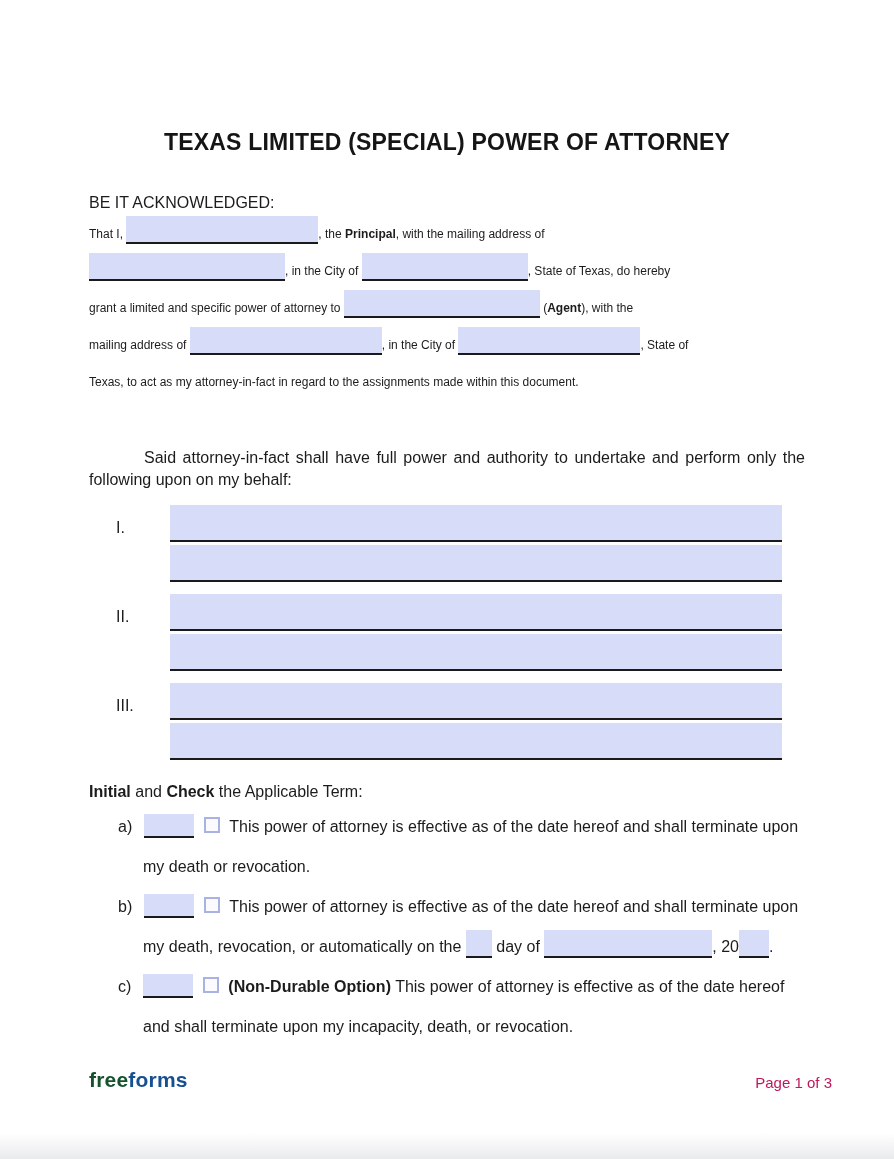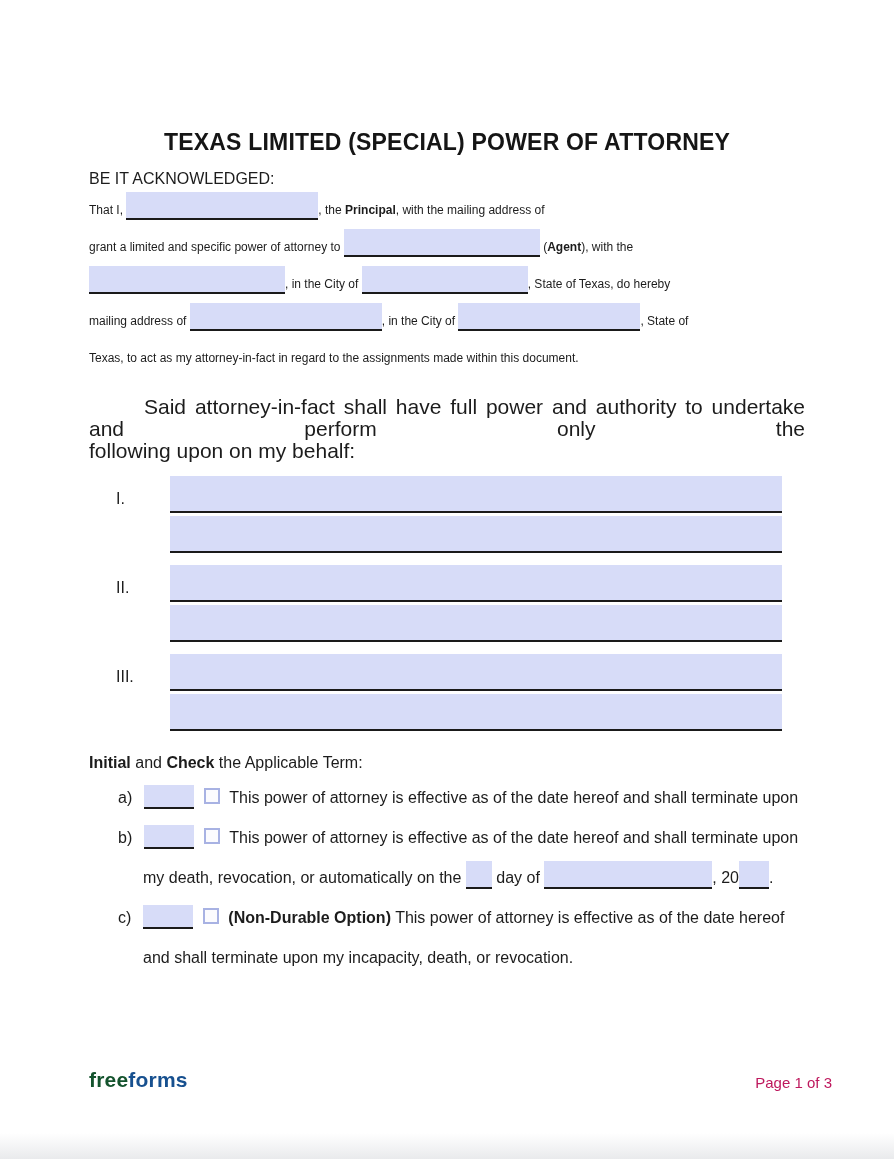--- a/index.html
+++ b/index.html
@@ -19,21 +19,21 @@
     margin: 0;
     padding-top: 129px;
     text-align: center;
     font-size: 23px;
     font-weight: bold;
     letter-spacing: 0.2px;
     color: #151515;
   }
 
   .acknowledged {
-    margin-top: 13px;
+    margin-top: 37px;
     font-size: 16px;
     line-height: 19px;
   }
 
   .intro { margin-top: 4px; }
   .row {
     line-height: 37px;
     font-size: 12px;
     white-space: pre;
   }
@@ -45,22 +45,22 @@
     vertical-align: -6px;
   }
   .w-name   { width: 192px; }
   .w-addr1  { width: 196px; }
   .w-city1  { width: 166px; }
   .w-agent  { width: 196px; }
   .w-addr2  { width: 192px; }
   .w-city2  { width: 182px; }
 
   .authority {
-    margin-top: 19px;
-    font-size: 21px;
+    margin-top: 46px;
+    font-size: 16px;
     line-height: 22px;
   }
   .authority .just {
     text-indent: 55px;
     text-align: justify;
     text-align-last: justify;
   }
 
   .acts { margin-top: 14px; }
   .act-group { display: flex; margin-bottom: 12px; }
@@ -149,22 +149,22 @@
 
 <div class="page">
   <div class="content">
 
     <h1 class="doc-title">TEXAS LIMITED (SPECIAL) POWER OF ATTORNEY</h1>
 
     <div class="acknowledged">BE IT ACKNOWLEDGED:</div>
 
     <div class="intro">
       <div class="row"><span>That I, </span><span class="blank w-name"></span><span>, the </span><b>Principal</b><span>, with the mailing address of</span></div>
+      <div class="row"><span class="blank w-addr1"></span><span>, in the City of </span><span class="blank w-city1"></span><span>, State of Texas, do hereby</span></div>
       <div class="row"><span>grant a limited and specific power of attorney to </span><span class="blank w-agent"></span><span> (</span><b>Agent</b><span>), with the</span></div>
-      <div class="row"><span class="blank w-addr1"></span><span>, in the City of </span><span class="blank w-city1"></span><span>, State of Texas, do hereby</span></div>
       <div class="row"><span>mailing address of </span><span class="blank w-addr2"></span><span>, in the City of </span><span class="blank w-city2"></span><span>, State of</span></div>
       <div class="row"><span>Texas, to act as my attorney-in-fact in regard to the assignments made within this document.</span></div>
     </div>
 
     <div class="authority">
       <div class="just">Said attorney-in-fact shall have full power and authority to undertake and perform only the</div>
       <div>following upon on my behalf:</div>
     </div>
 
     <div class="acts">
@@ -189,20 +189,21 @@
           <div class="act-line"></div>
         </div>
       </div>
     </div>
 
     <div class="term-heading"><b>Initial</b><span> and </span><b>Check</b><span> the Applicable Term:</span></div>
 
     <div class="term-items">
 
       <div class="term-row first"><span>a)</span><span class="init-blank"></span><span class="checkbox"></span><span>This power of attorney is effective as of the date hereof and shall terminate upon</span></div>
+      <div class="term-row cont"><span>my death or revocation.</span></div>
 
       <div class="term-row first"><span>b)</span><span class="init-blank"></span><span class="checkbox"></span><span>This power of attorney is effective as of the date hereof and shall terminate upon</span></div>
       <div class="term-row cont"><span>my death, revocation, or automatically on the </span><span class="blank w-day"></span><span> day of </span><span class="blank w-month"></span><span>, 20</span><span class="blank w-year"></span><span>.</span></div>
 
       <div class="term-row first"><span>c)</span><span class="init-blank"></span><span class="checkbox"></span><b>(Non-Durable Option)</b><span> This power of attorney is effective as of the date hereof</span></div>
       <div class="term-row cont"><span>and shall terminate upon my incapacity, death, or revocation.</span></div>
 
     </div>
   </div>
 

